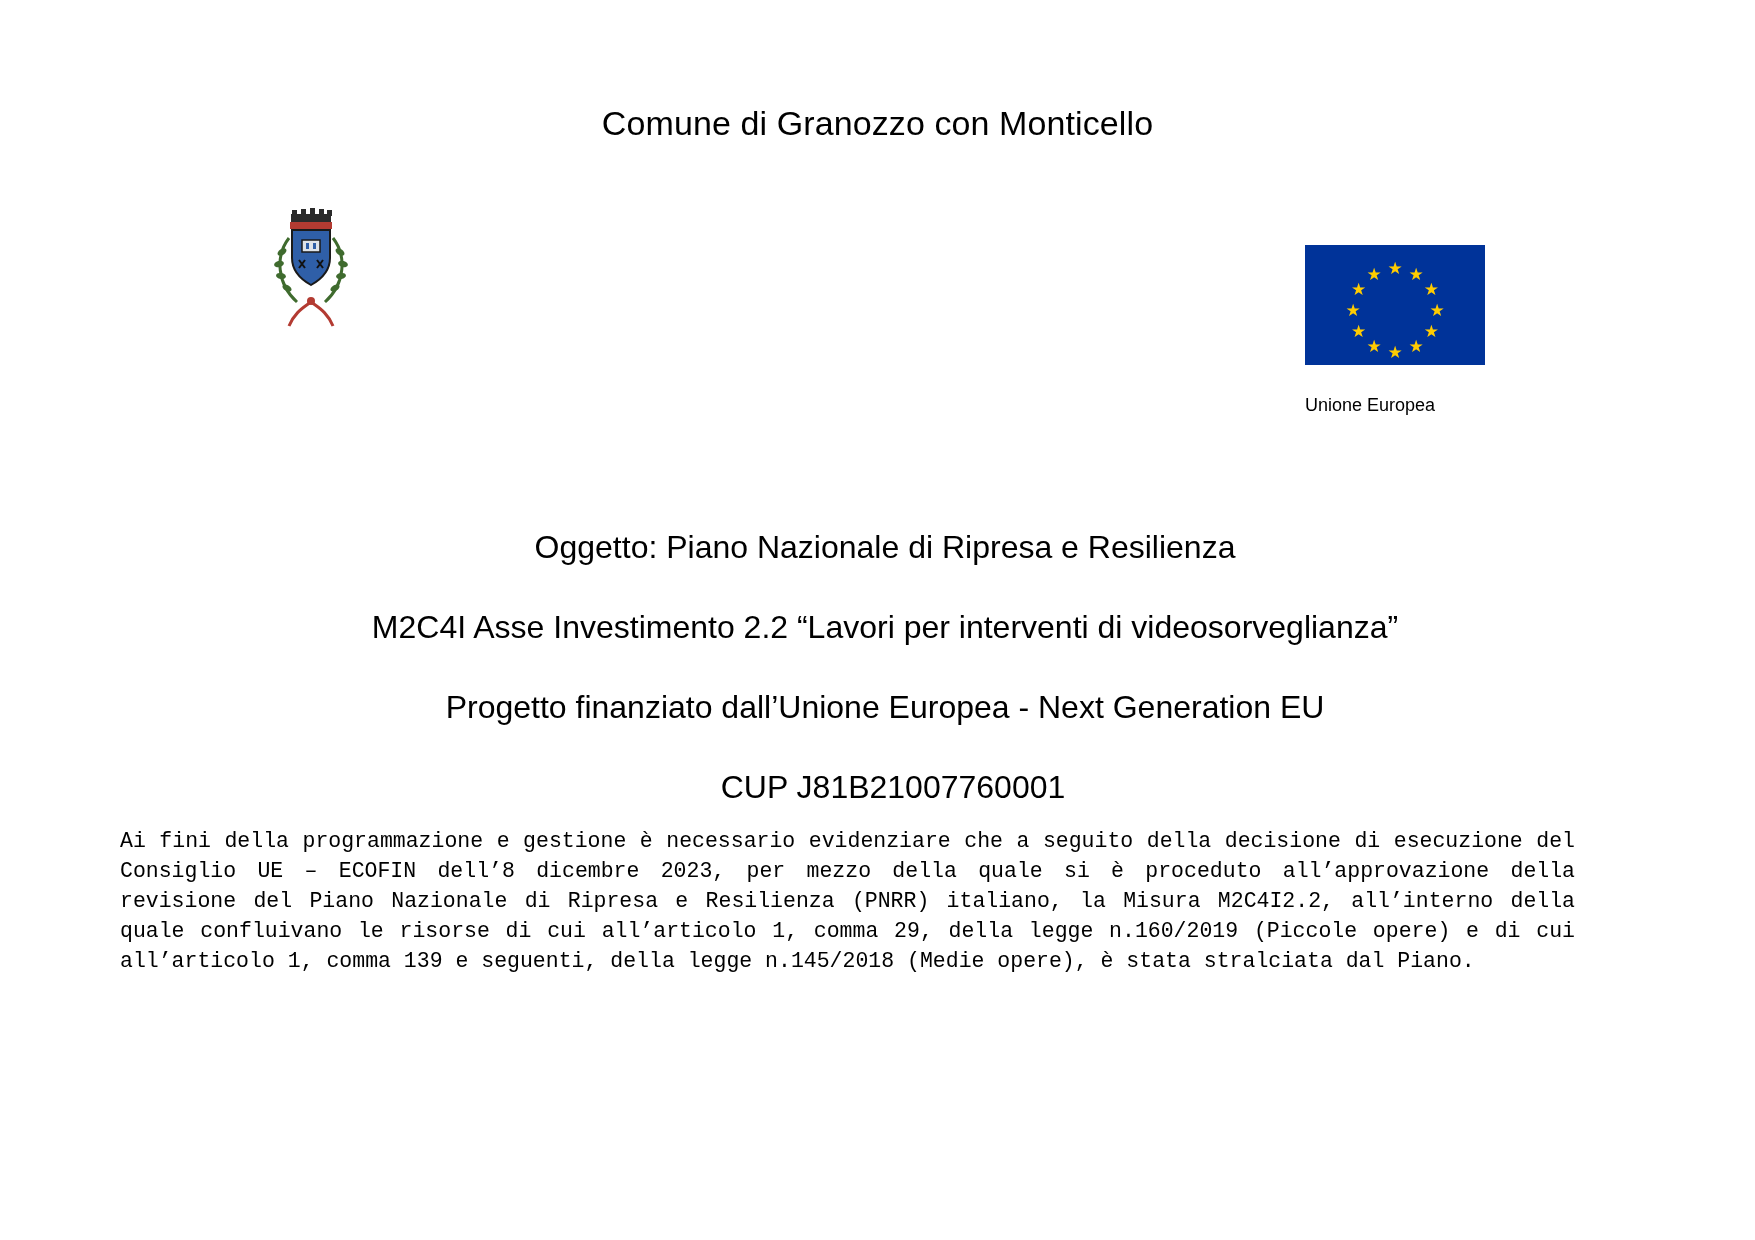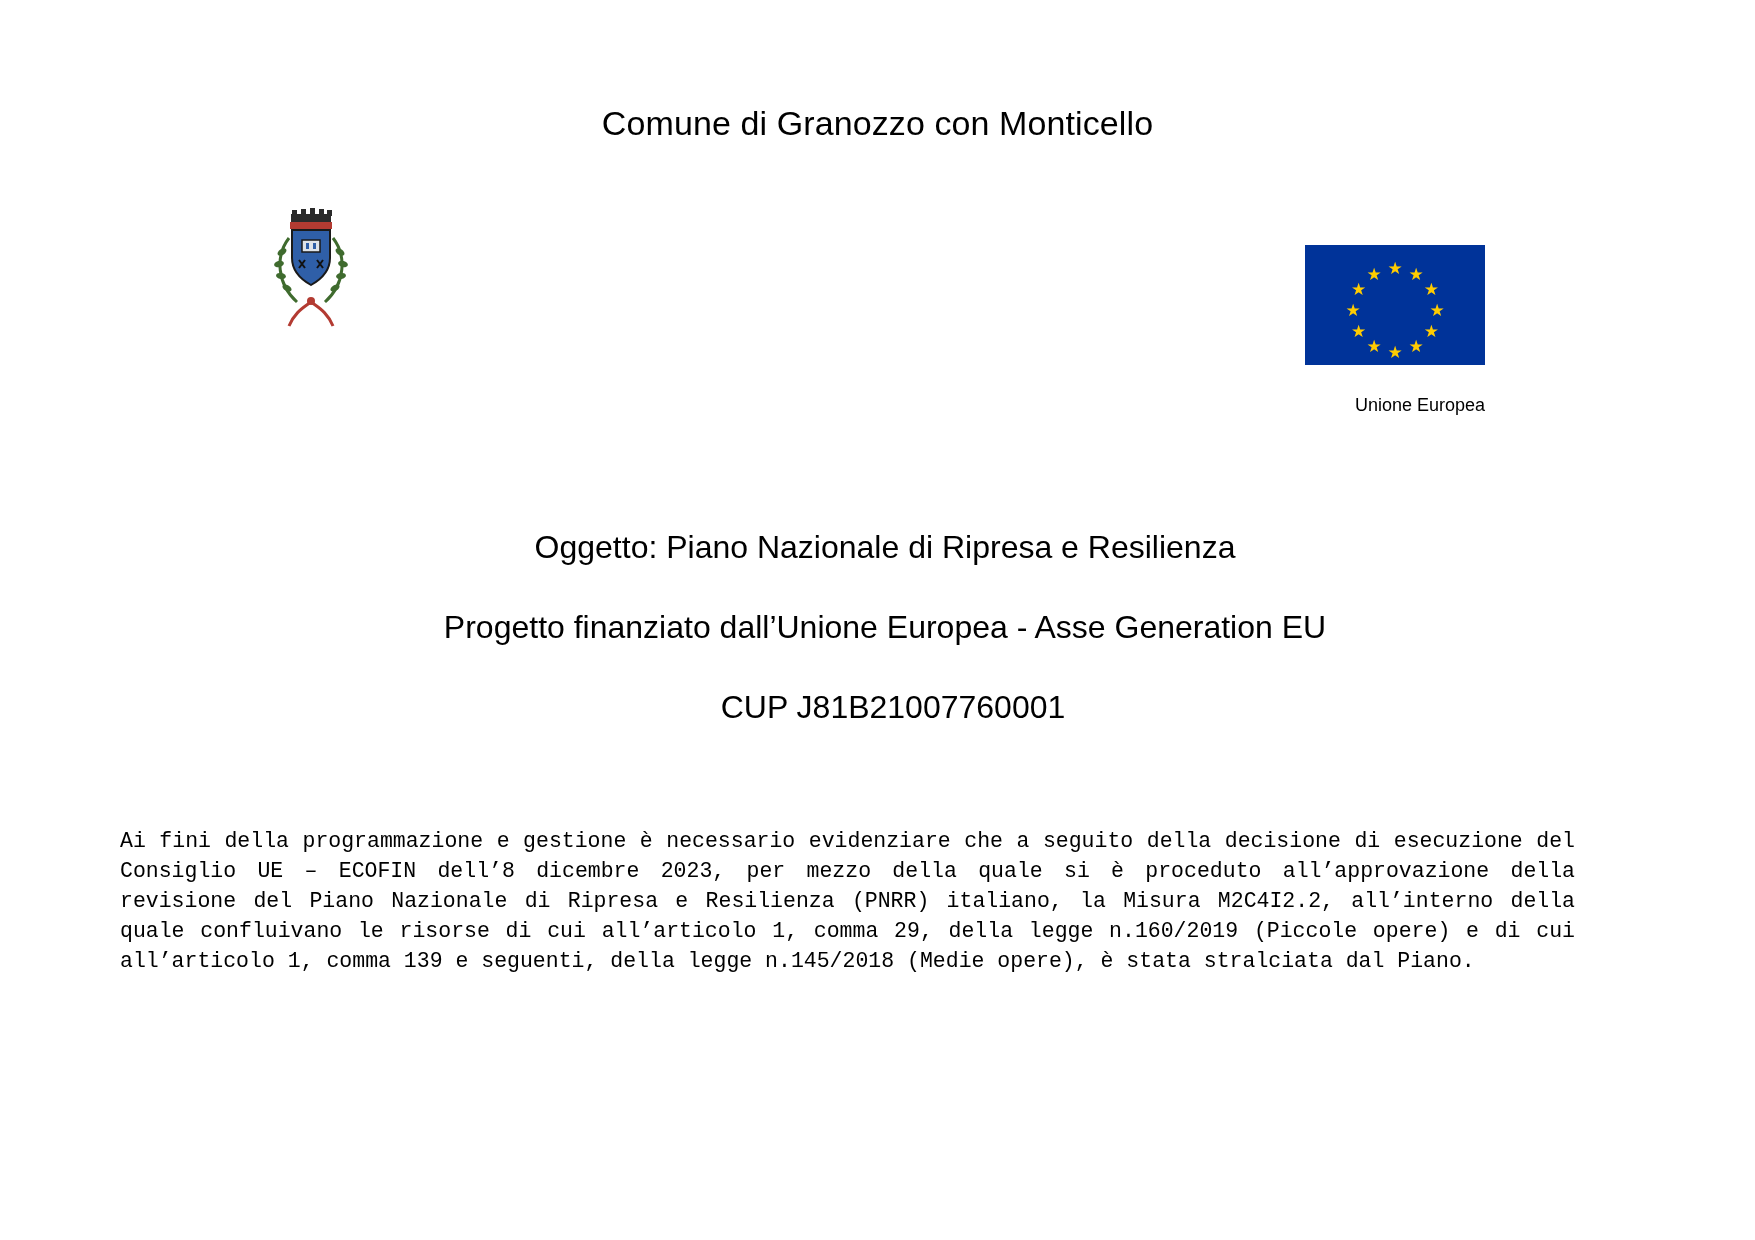--- a/index.html
+++ b/index.html
@@ -70,21 +70,21 @@
     font-size: 17px;
     line-height: 17px;
     width: 18px;
     height: 18px;
     text-align: center;
     margin-left: -9px;
     margin-top: -9px;
   }
   .eu-caption {
     margin-top: 30px;
-    text-align: right;
+    text-align: left;
     font-size: 18px;
     width: 180px;
   }
 
   
   .body-block {
     position: absolute;
     left: 120px;
     top: 525px;
     width: 1530px;
@@ -168,19 +168,20 @@
       <span class="eu-star" style="left:53.6px;top:87px;">★</span>
       <span class="eu-star" style="left:48px;  top:66px;">★</span>
       <span class="eu-star" style="left:53.6px;top:45px;">★</span>
       <span class="eu-star" style="left:69px;  top:29.6px;">★</span>
     </div>
     <div class="eu-caption">Unione Europea</div>
   </div>
 
   <div class="body-block">
     <div class="h-line">Oggetto: Piano Nazionale di Ripresa e Resilienza</div>
-    <div class="h-line">Progetto finanziato dall’Unione Europea  - Asse Generation EU</div>
+    <div class="h-line">M2C4I Asse Investimento 2.2 “Lavori per interventi di videosorveglianza”</div>
+    <div class="h-line">Progetto finanziato dall’Unione Europea  - Next Generation EU</div>
     <div class="h-line">CUP J81B21007760001</div>
   </div>
 
   <div class="para">Ai fini della programmazione e gestione è necessario evidenziare che a seguito della decisione di esecuzione del Consiglio UE – ECOFIN dell’8 dicembre 2023, per mezzo della quale si è proceduto all’approvazione della revisione del Piano Nazionale di Ripresa e Resilienza (PNRR) italiano, la Misura M2C4I2.2, all’interno della quale confluivano le risorse di cui all’articolo 1, comma 29, della legge n.160/2019 (Piccole opere) e di cui all’articolo 1, comma 139 e seguenti, della legge n.145/2018 (Medie opere), è stata stralciata dal Piano.</div>
 
 </div>
 
 </body></html>

